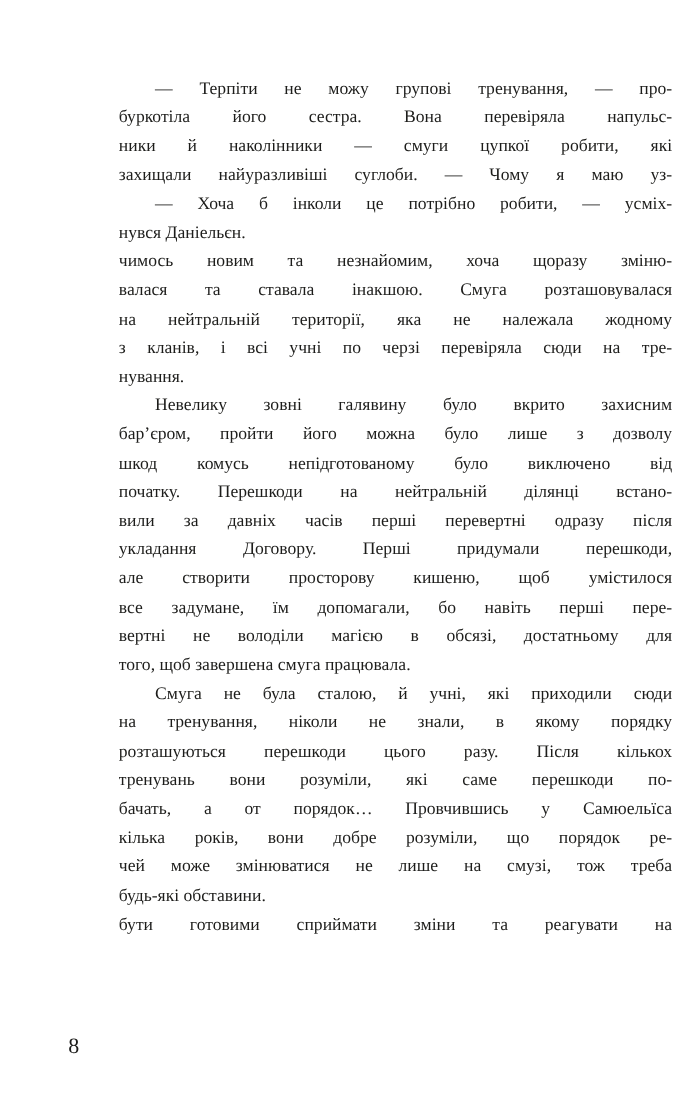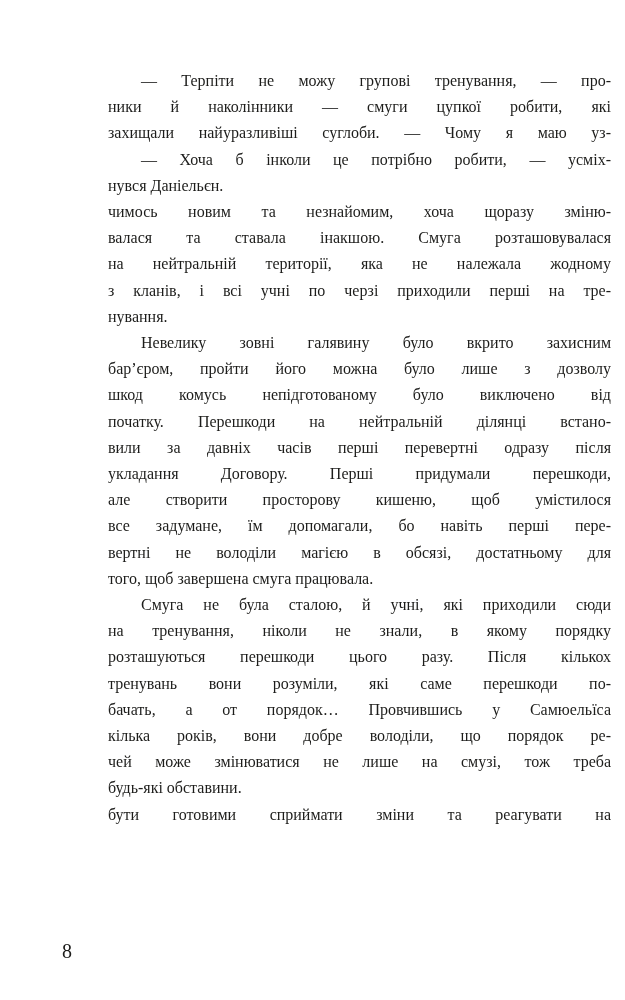--- a/index.html
+++ b/index.html
@@ -54,34 +54,35 @@
 </style>
 </head>
 <body>
 
 <div class="book-page">
 
   <div class="text-block">
 
     <div class="para">
       <div class="line first">— Терпіти не можу групові тренування, — про-</div>
+      <div class="line">буркотіла його сестра. Вона перевіряла напульс-</div>
       <div class="line">ники й наколінники — смуги цупкої робити, які</div>
       <div class="line">захищали найуразливіші суглоби. — Чому я маю уз-</div>
     </div>
 
     <div class="para">
       <div class="line first">— Хоча б інколи це потрібно робити, — усміх-</div>
       <div class="line last">нувся Даніельєн.</div>
     </div>
 
     <div class="para">
       <div class="line">чимось новим та незнайомим, хоча щоразу зміню-</div>
       <div class="line">валася та ставала інакшою. Смуга розташовувалася</div>
       <div class="line">на нейтральній території, яка не належала жодному</div>
-      <div class="line">з кланів, і всі учні по черзі приходили перші на тре-</div>
+      <div class="line">з кланів, і всі учні по черзі перевіряла сюди на тре-</div>
       <div class="line last">нування.</div>
     </div>
 
     <div class="para">
       <div class="line first">Невелику зовні галявину було вкрито захисним</div>
       <div class="line">бар’єром, пройти його можна було лише з дозволу</div>
       <div class="line">шкод комусь непідготованому було виключено від</div>
       <div class="line">початку. Перешкоди на нейтральній ділянці встано-</div>
       <div class="line">вили за давніх часів перші перевертні одразу після</div>
       <div class="line">укладання Договору. Перші придумали перешкоди,</div>
@@ -90,21 +91,21 @@
       <div class="line">вертні не володіли магією в обсязі, достатньому для</div>
       <div class="line last">того, щоб завершена смуга працювала.</div>
     </div>
 
     <div class="para">
       <div class="line first">Смуга не була сталою, й учні, які приходили сюди</div>
       <div class="line">на тренування, ніколи не знали, в якому порядку</div>
       <div class="line">розташуються перешкоди цього разу. Після кількох</div>
       <div class="line">тренувань вони розуміли, які саме перешкоди по-</div>
       <div class="line">бачать, а от порядок… Провчившись у Самюельїса</div>
-      <div class="line">кілька років, вони добре володіли, що порядок ре-</div>
+      <div class="line">кілька років, вони добре розуміли, що порядок ре-</div>
       <div class="line">чей може змінюватися не лише на смузі, тож треба</div>
       <div class="line last">будь-які обставини.</div>
       <div class="line">бути готовими сприймати зміни та реагувати на</div>
     </div>
 
   </div>
 
   <div class="page-number">8</div>
 
 </div>

